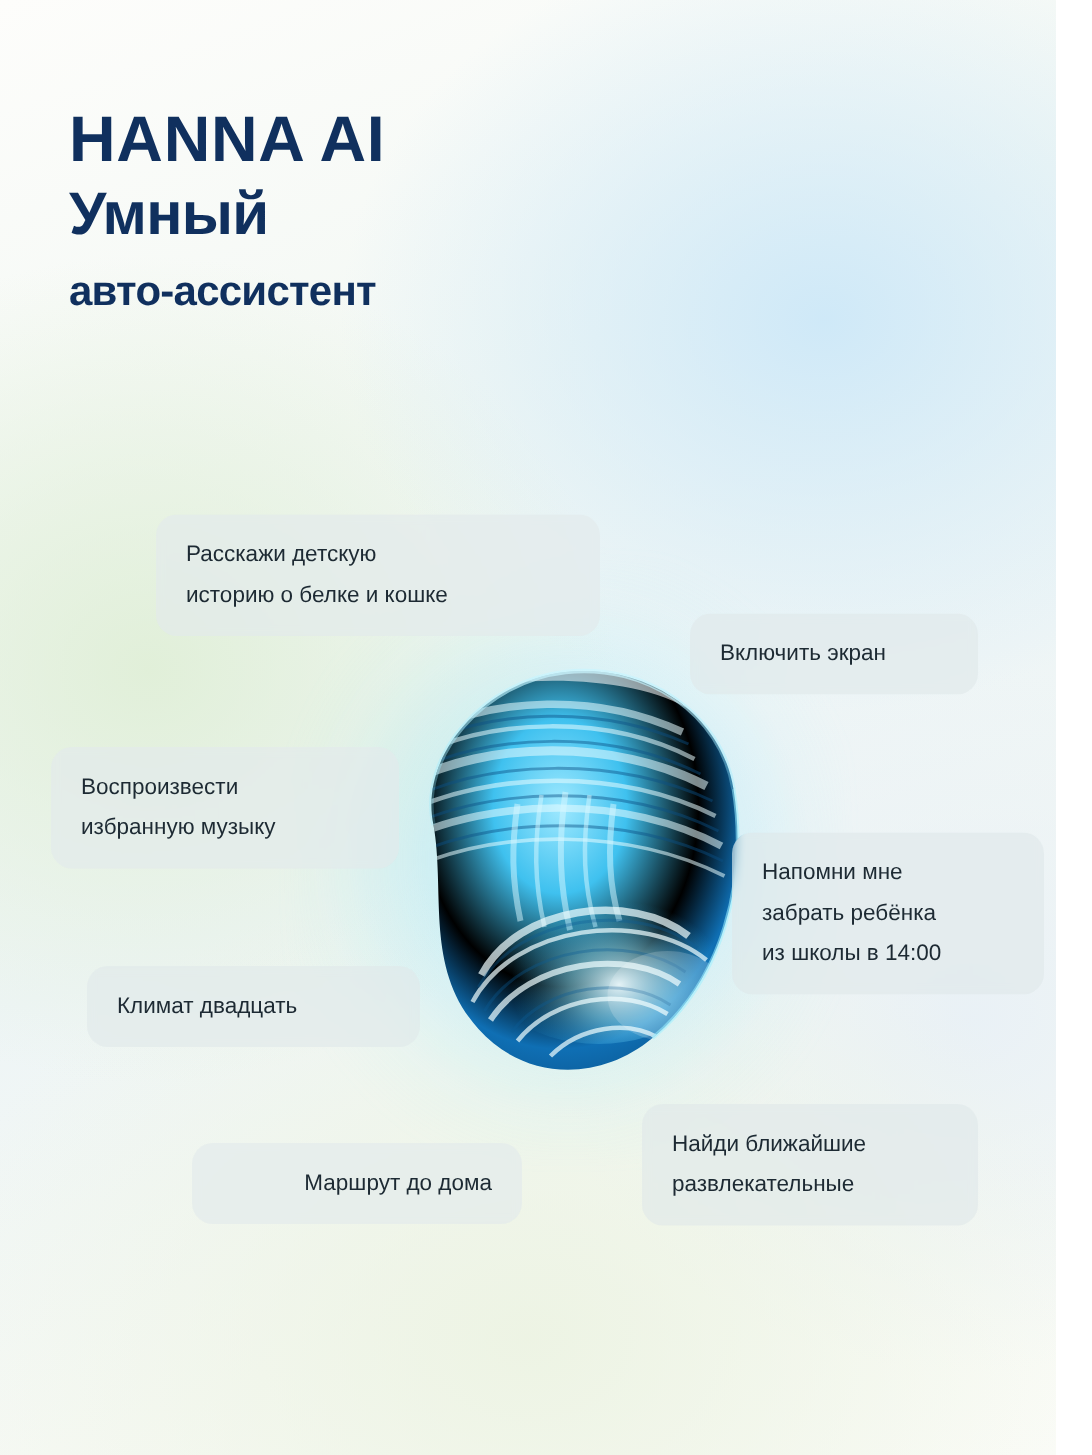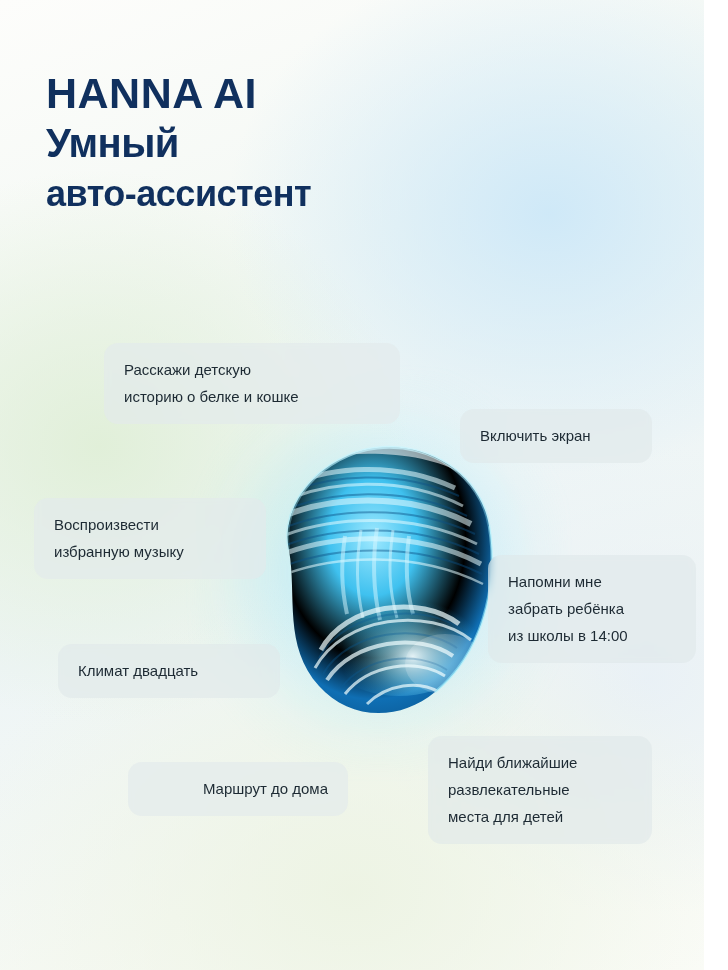--- a/index.html
+++ b/index.html
@@ -39,21 +39,21 @@
     font-weight: 700;
     line-height: 50px;
     letter-spacing: 0.5px;
   }
   .headline .line2 {
     font-size: 40px;
     font-weight: 700;
     line-height: 50px;
   }
   .headline .line3 {
-    font-size: 36px;
+    font-size: 28px;
     font-weight: 700;
     line-height: 52px;
   }
 
   
   .orb-wrap {
     position: absolute;
     left: 249px;
     top: 418px;
     width: 260px;
@@ -222,16 +222,15 @@
     <div class="chip-line">Климат двадцать</div>
   </div>
 
   <div class="chip tone-a" id="chip-route">
     <div class="chip-line">Маршрут до дома</div>
   </div>
 
   <div class="chip tone-c" id="chip-places">
     <div class="chip-line">Найди ближайшие</div>
     <div class="chip-line">развлекательные</div>
-    <div class="chip-line">места для детей</div>
   </div>
 
 </div>
 
 </body></html>

